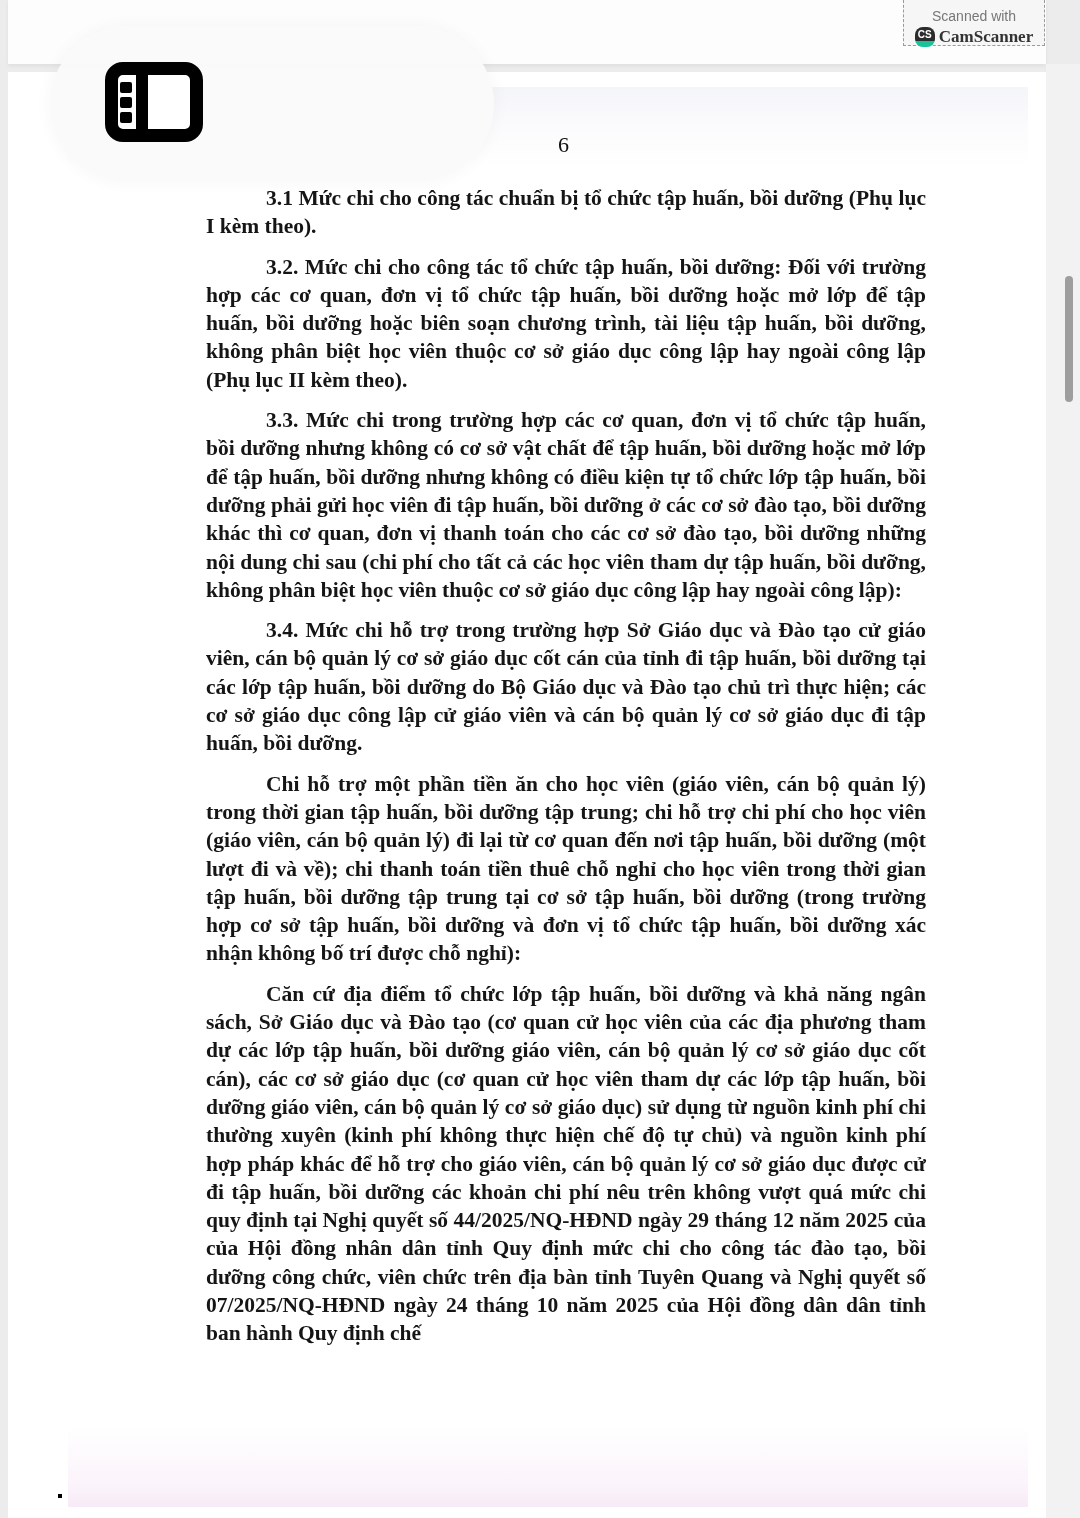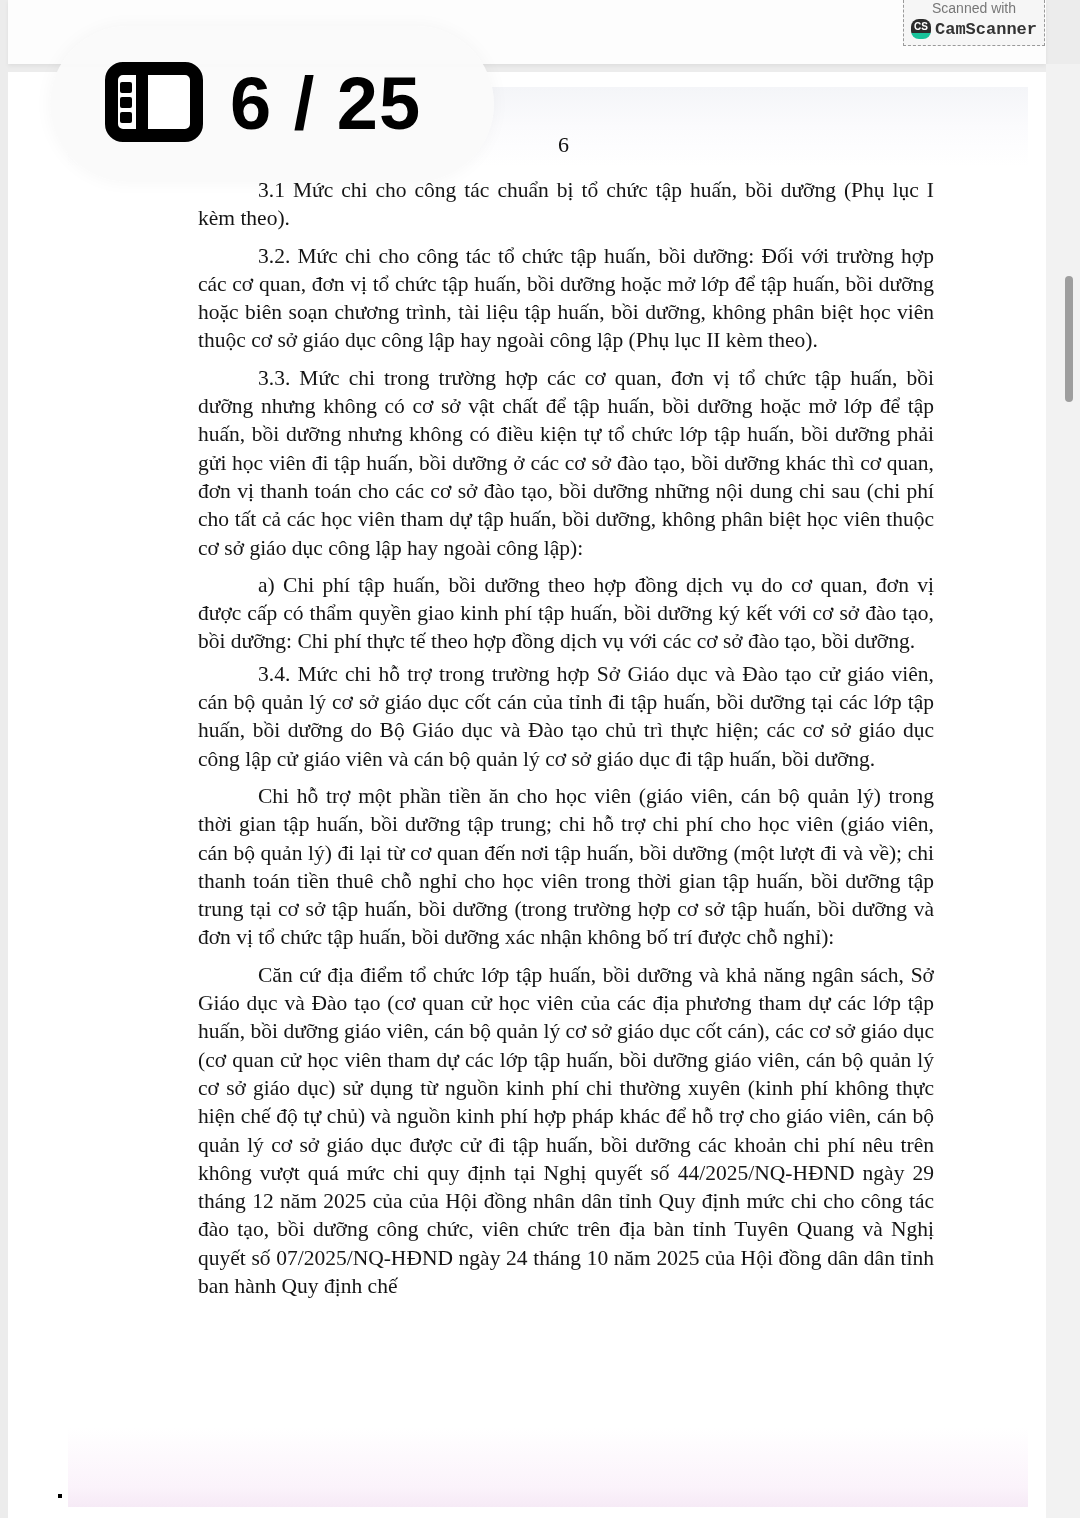--- a/index.html
+++ b/index.html
@@ -15,31 +15,31 @@
       box-shadow: 0 2px 4px rgba(0,0,0,0.06);
     }
     .cs-badge {
       position: absolute; left: 903px; top: 0; width: 142px; height: 46px;
       border: 1px dashed #9a9a9a; border-top: none;
       background: #f6f6f6; box-sizing: border-box;
       text-align: center;
     }
     .cs-scanned {
       display: block; font-family: "Liberation Sans", sans-serif;
-      font-size: 14px; color: #777; line-height: 16px; margin-top: 0;
+      font-size: 14px; color: #777; line-height: 16px; margin-top: 8px;
     }
     .cs-row { display: flex; align-items: center; justify-content: center; gap: 4px; margin-top: 3px; }
     .cs-logo {
       width: 20px; height: 20px; border-radius: 8px;
       background: linear-gradient(#2b2b2b 70%, #19c29a 70%);
       color: #fff; font-family: "Liberation Sans", sans-serif;
       font-size: 10px; font-weight: bold; line-height: 16px; text-align: center;
     }
     .cs-name {
-      font-family: Liberation Mono, monospace; font-size: 17px;
+      font-family: Liberation Serif, serif; font-size: 17px;
       color: #333; font-weight: bold;
     }
     .page {
       position: absolute; left: 8px; top: 72px; width: 1038px; height: 1446px;
       background: #ffffff;
     }
     .scan-area {
       position: absolute; left: 60px; top: 15px; width: 960px; height: 1420px;
       background: linear-gradient(#f4f5f8 0px, #fbfbfd 40px, #ffffff 80px, #ffffff 1340px, #fbf3fb 1400px, #f6eaf6 1420px);
     }
@@ -69,21 +69,21 @@
     }
     .doc-page-num {
       position: absolute; left: 558px; top: 132px;
       font-size: 22px; color: #111;
     }
     .doc {
       position: absolute; left: 194px; top: 172px; width: 744px;
       font-size: 21.5px; line-height: 28.3px; color: #151515;
       text-align: justify;
     }
-    .doc p { margin: 4px; text-indent: 60px; }
+    .doc p { margin: 12px; text-indent: 60px; font-weight: bold; }
     .doc p.gap { margin-top: 9px; }
     .scrollbar-track {
       position: absolute; left: 1046px; top: 64px; width: 34px; height: 1454px;
       background: #f2f2f2;
     }
     .scrollbar-thumb {
       position: absolute; left: 1065px; top: 276px; width: 8px; height: 126px;
       border-radius: 4px; background: #9e9e9e;
     }
     .stray-dot {
@@ -107,30 +107,28 @@
   <div class="scan-area"></div>
 </div>
 
 <div class="page-counter">
   <div class="sidebar-icon">
     <div class="divider"></div>
     <div class="dot" style="top:7px"></div>
     <div class="dot" style="top:22px"></div>
     <div class="dot" style="top:37px"></div>
   </div>
-  <span class="counter-text">6 / 25</span>
 </div>
 
 <div class="doc-page-num">6</div>
 
 <div class="doc">
   <p>3.1 Mức chi cho công tác chuẩn bị tổ chức tập huấn, bồi dưỡng (Phụ lục I kèm theo).</p>
   <p class="gap">3.2. Mức chi cho công tác tổ chức tập huấn, bồi dưỡng: Đối với trường hợp các cơ quan, đơn vị tổ chức tập huấn, bồi dưỡng hoặc mở lớp để tập huấn, bồi dưỡng hoặc biên soạn chương trình, tài liệu tập huấn, bồi dưỡng, không phân biệt học viên thuộc cơ sở giáo dục công lập hay ngoài công lập (Phụ lục II kèm theo).</p>
   <p class="gap">3.3. Mức chi trong trường hợp các cơ quan, đơn vị tổ chức tập huấn, bồi dưỡng nhưng không có cơ sở vật chất để tập huấn, bồi dưỡng hoặc mở lớp để tập huấn, bồi dưỡng nhưng không có điều kiện tự tổ chức lớp tập huấn, bồi dưỡng phải gửi học viên đi tập huấn, bồi dưỡng ở các cơ sở đào tạo, bồi dưỡng khác thì cơ quan, đơn vị thanh toán cho các cơ sở đào tạo, bồi dưỡng những nội dung chi sau (chi phí cho tất cả các học viên tham dự tập huấn, bồi dưỡng, không phân biệt học viên thuộc cơ sở giáo dục công lập hay ngoài công lập):</p>
-  <p class="gap">a) Chi phí tập huấn, bồi dưỡng theo hợp đồng dịch vụ do cơ quan, đơn vị được cấp có thẩm quyền giao kinh phí tập huấn, bồi dưỡng ký kết với cơ sở đào tạo, bồi dưỡng: Chi phí thực tế theo hợp đồng dịch vụ với các cơ sở đào tạo, bồi dưỡng.</p>
   <p>3.4. Mức chi hỗ trợ trong trường hợp Sở Giáo dục và Đào tạo cử giáo viên, cán bộ quản lý cơ sở giáo dục cốt cán của tỉnh đi tập huấn, bồi dưỡng tại các lớp tập huấn, bồi dưỡng do Bộ Giáo dục và Đào tạo chủ trì thực hiện; các cơ sở giáo dục công lập cử giáo viên và cán bộ quản lý cơ sở giáo dục đi tập huấn, bồi dưỡng.</p>
   <p class="gap">Chi hỗ trợ một phần tiền ăn cho học viên (giáo viên, cán bộ quản lý) trong thời gian tập huấn, bồi dưỡng tập trung; chi hỗ trợ chi phí cho học viên (giáo viên, cán bộ quản lý) đi lại từ cơ quan đến nơi tập huấn, bồi dưỡng (một lượt đi và về); chi thanh toán tiền thuê chỗ nghỉ cho học viên trong thời gian tập huấn, bồi dưỡng tập trung tại cơ sở tập huấn, bồi dưỡng (trong trường hợp cơ sở tập huấn, bồi dưỡng và đơn vị tổ chức tập huấn, bồi dưỡng xác nhận không bố trí được chỗ nghỉ):</p>
   <p class="gap">Căn cứ địa điểm tổ chức lớp tập huấn, bồi dưỡng và khả năng ngân sách, Sở Giáo dục và Đào tạo (cơ quan cử học viên của các địa phương tham dự các lớp tập huấn, bồi dưỡng giáo viên, cán bộ quản lý cơ sở giáo dục cốt cán), các cơ sở giáo dục (cơ quan cử học viên tham dự các lớp tập huấn, bồi dưỡng giáo viên, cán bộ quản lý cơ sở giáo dục) sử dụng từ nguồn kinh phí chi thường xuyên (kinh phí không thực hiện chế độ tự chủ) và nguồn kinh phí hợp pháp khác để hỗ trợ cho giáo viên, cán bộ quản lý cơ sở giáo dục được cử đi tập huấn, bồi dưỡng các khoản chi phí nêu trên không vượt quá mức chi quy định tại Nghị quyết số 44/2025/NQ-HĐND ngày 29 tháng 12 năm 2025 của của Hội đồng nhân dân tỉnh Quy định mức chi cho công tác đào tạo, bồi dưỡng công chức, viên chức trên địa bàn tỉnh Tuyên Quang và Nghị quyết số 07/2025/NQ-HĐND ngày 24 tháng 10 năm 2025 của Hội đồng dân dân tỉnh ban hành Quy định chế</p>
 </div>
 
 <div class="scrollbar-track"></div>
 <div class="scrollbar-thumb"></div>
 <div class="stray-dot"></div>
 
 </body></html>

